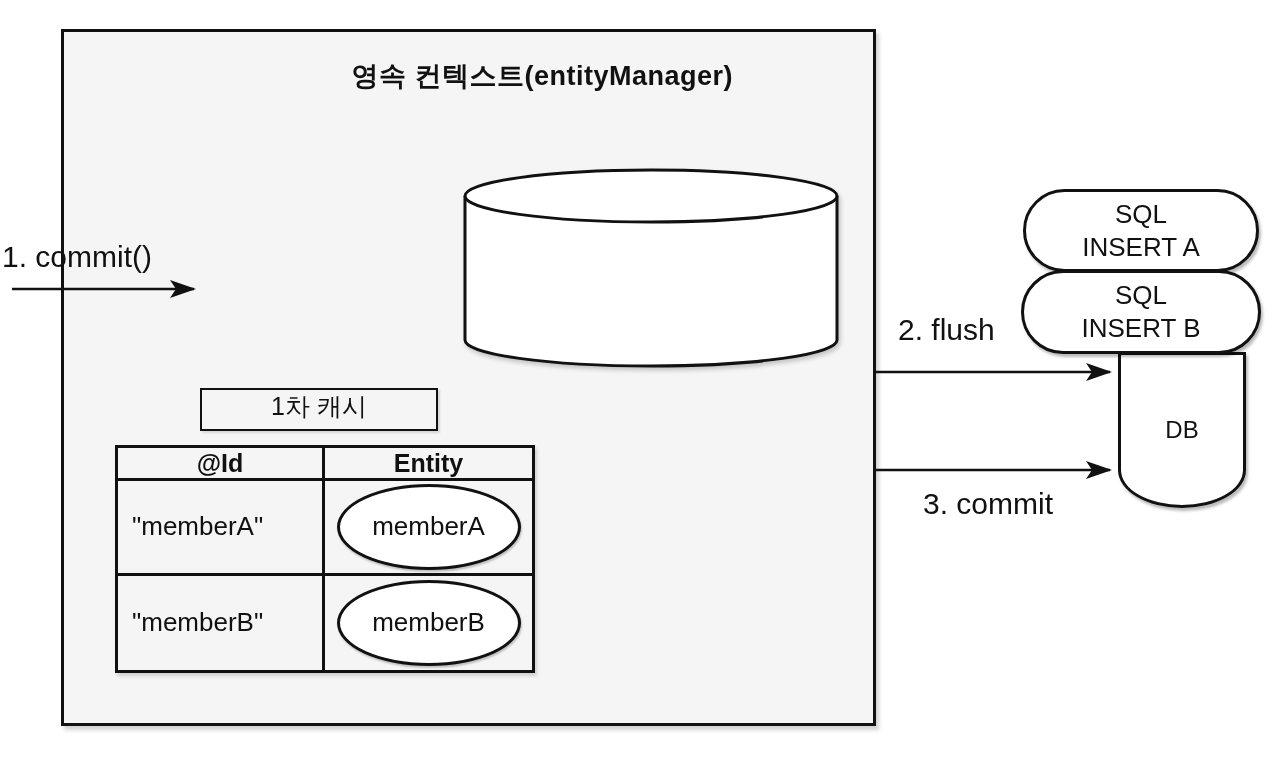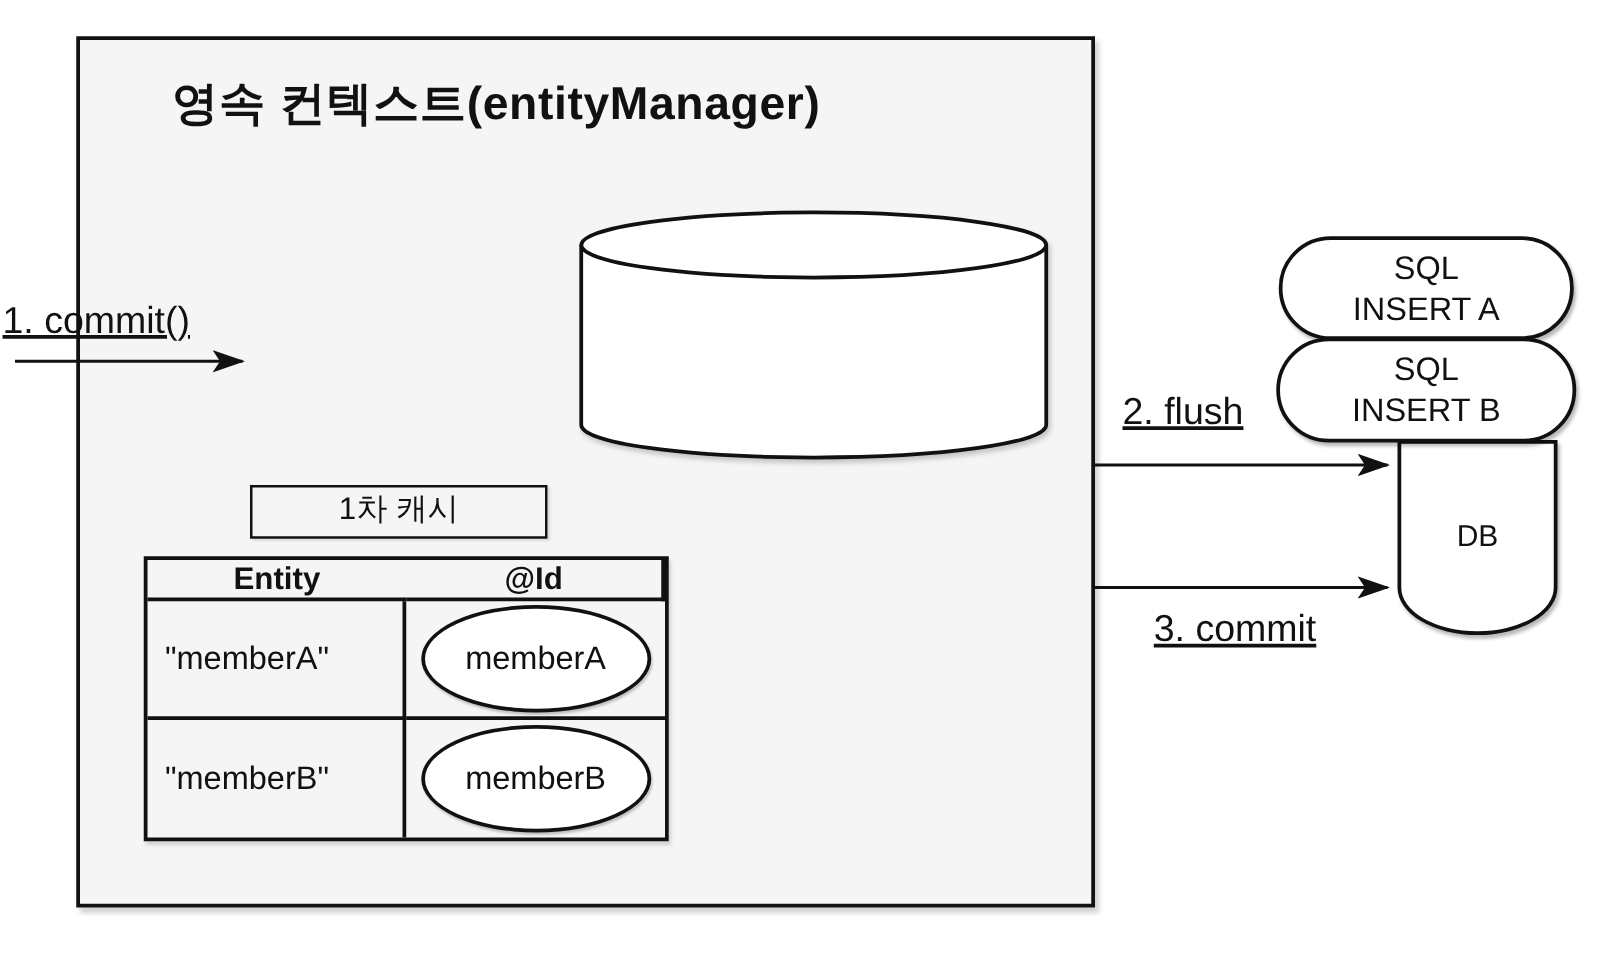--- a/index.html
+++ b/index.html
@@ -28,32 +28,31 @@
     left: 61px; top: 29px;
     width: 815px; height: 697px;
     background: var(--box_bg);
     border: 3px solid var(--line);
     box-shadow: 3px 4px 4px rgba(0,0,0,0.18);
   }
   .main-title {
     position: absolute;
     left: 61px; top: 58px;
     width: 672px;
-    text-align: center;
-    font-size: 37px;
+    text-align: right;
+    font-size: 27px;
     font-weight: bold;
     letter-spacing: 0.5px;
   }
 
   
   .flow-label {
     position: absolute;
     font-size: 30px;
     white-space: nowrap;
-    text-decoration: underline;
   }
   .commit-in-label  { left: 2px;   top: 240px; }
   .flush-label      { left: 898px; top: 313px; }
   .commit-out-label { left: 906px; top: 487px; margin-left: 17px; }
 
   
   .cyl-svg {
     position: absolute;
     left: 460px; top: 166px;
     filter: drop-shadow(2px 3px 2px rgba(0,0,0,0.2));
@@ -164,22 +163,22 @@
   <svg class="cyl-svg" width="382" height="204" viewBox="0 0 382 204">
     <path d="M5,30 L5,174 A186,26 0 0 0 377,174 L377,30" fill="#ffffff" stroke="#111111" stroke-width="3"></path>
     <ellipse cx="191" cy="30" rx="186" ry="26" fill="#ffffff" stroke="#111111" stroke-width="3"></ellipse>
   </svg>
 
   <div class="cache-tab">
     <span>1차 캐시</span>
   </div>
 
   <div class="cache-table">
+    <div class="cell th br bb">@Id</div>
     <div class="cell th bb">Entity</div>
-    <div class="cell th br bb">@Id</div>
 
     <div class="cell td-id br bb">"memberA"</div>
     <div class="cell td-entity bb">
       <div class="entity-ellipse">
         <span>memberA</span>
       </div>
     </div>
 
     <div class="cell td-id br">"memberB"</div>
     <div class="cell td-entity">

